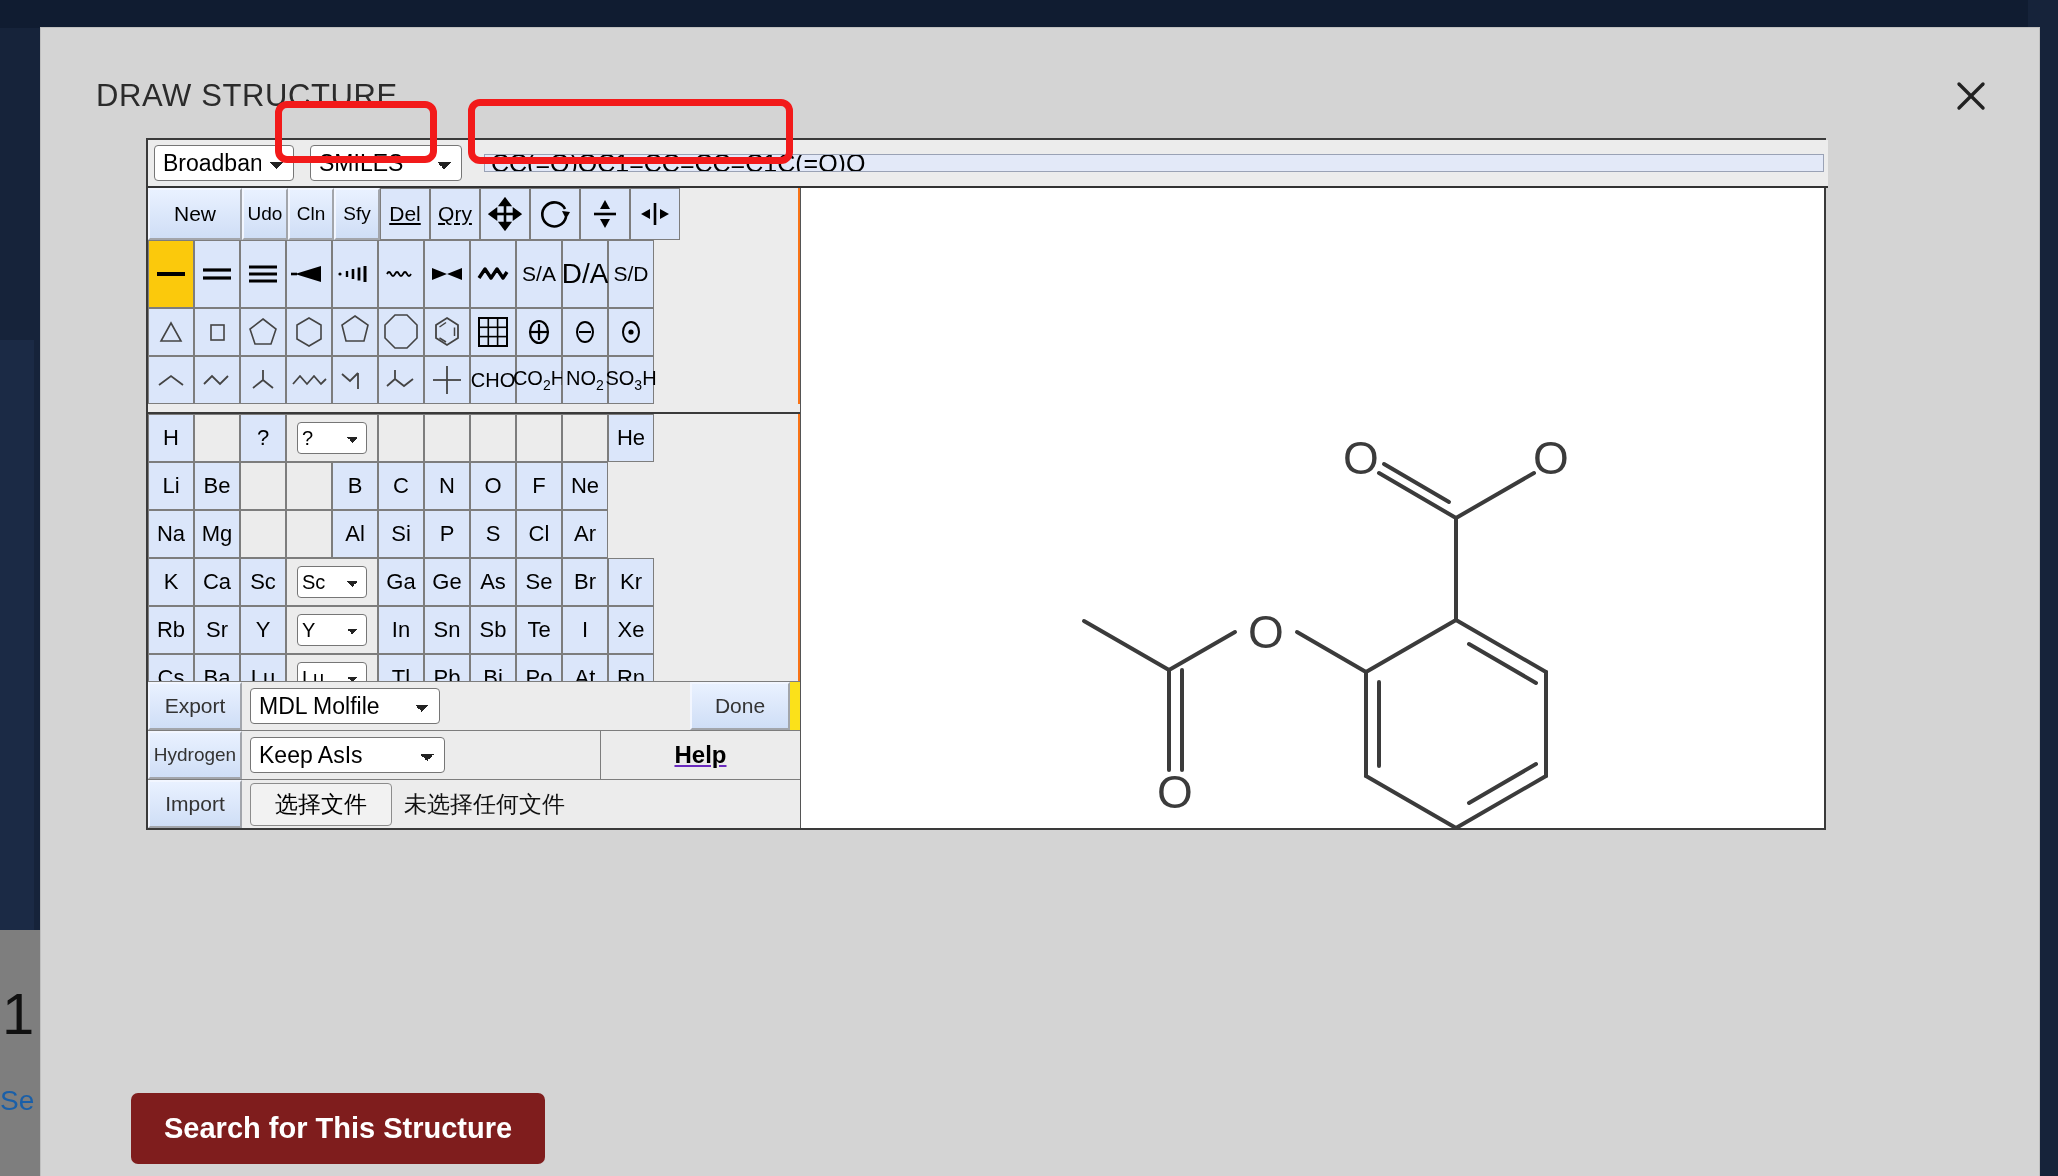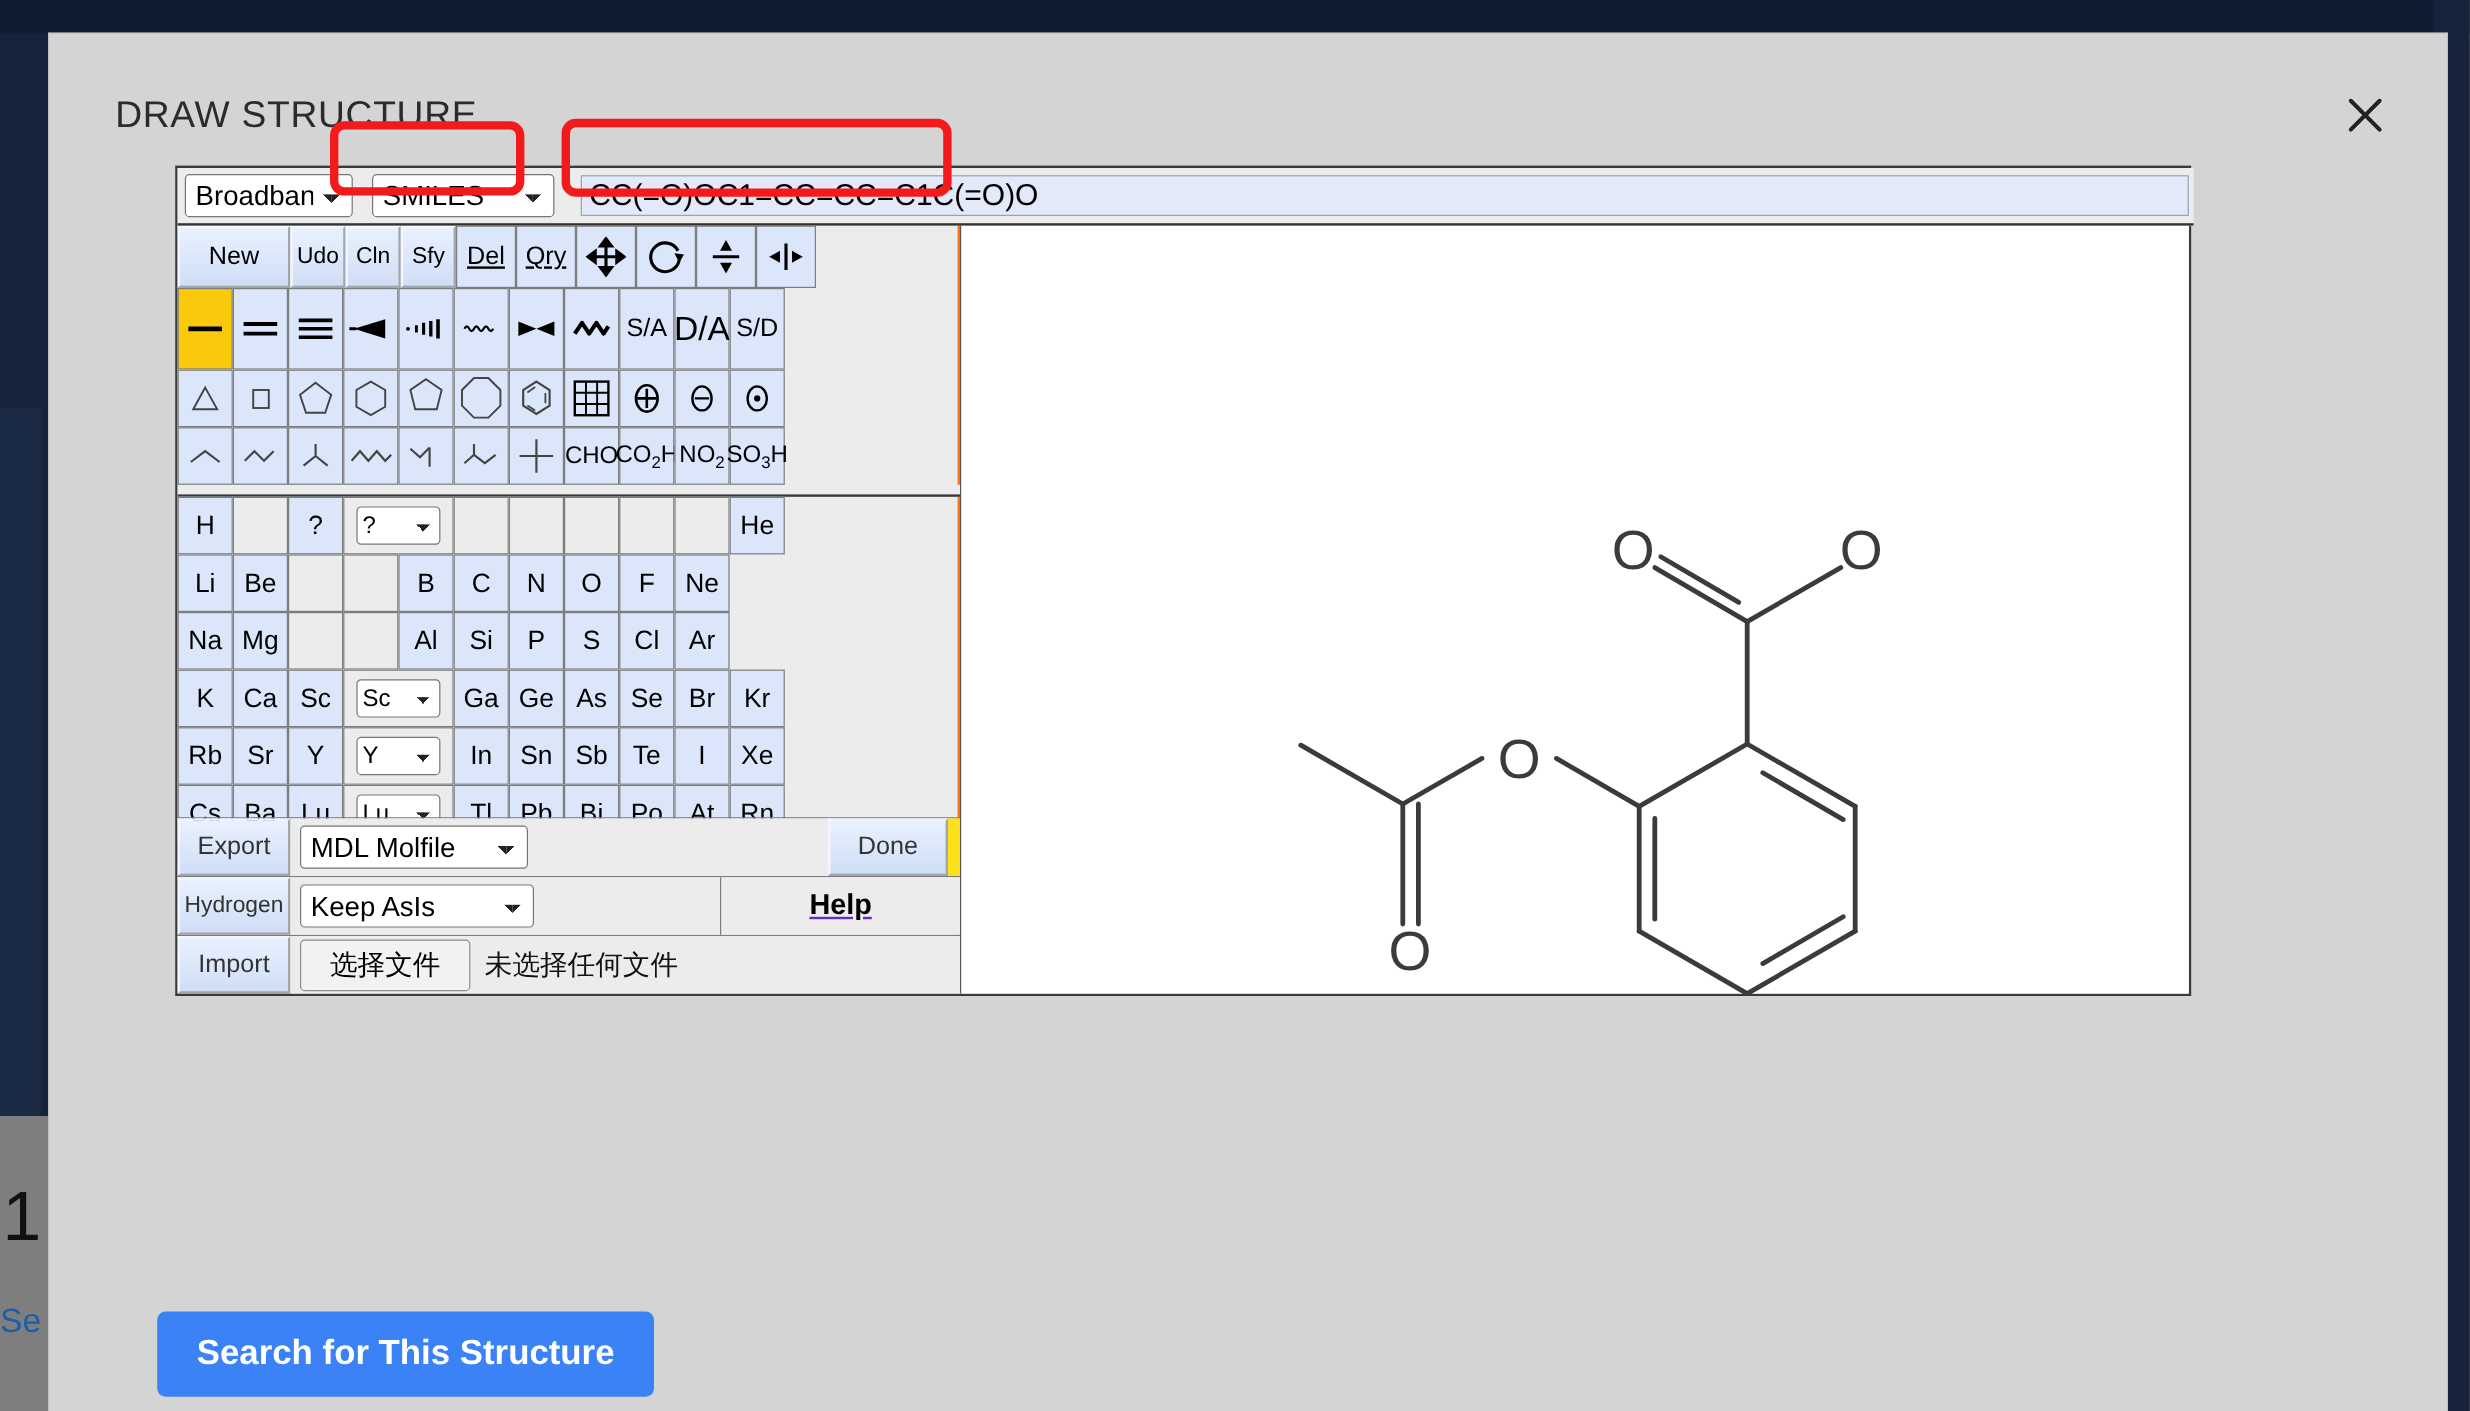--- a/index.html
+++ b/index.html
@@ -94,21 +94,21 @@
       calc(100% - 17px) 16px,
       calc(100% - 10px) 16px;
     background-size:7px 7px, 7px 7px;
     background-repeat:no-repeat;
     padding-right:32px;
     cursor:pointer;
   }
   .sel-broadband { width:140px; margin-left:6px; }
   .sel-format { width:152px; margin-left:16px; }
   .smiles-field {
-    flex:1; height:34px; margin-left:22px; margin-right:4px;
+    flex:1; height:18px; margin-left:22px; margin-right:4px;
     background:#e3e9f8;
     border:1px solid #9aa2b5;
     font-size:25px; color:#000;
     padding:0 6px; line-height:32px;
     font-family:"Liberation Sans", sans-serif;
     outline:none;
   }
 
   
   .grid-wrap { position:absolute; left:0; top:48px; width:652px; }
@@ -194,21 +194,21 @@
   .file-btn {
     background:#f2f2f2; border:1px solid #8c8c8c; border-radius:4px;
     font-size:23px; padding:5px 24px; color:#000; cursor:pointer;
     font-family:"Liberation Sans", sans-serif;
   }
   .file-status { font-size:23px; color:#111; margin-left:12px; }
 
   
   .search-btn {
     position:absolute; left:90px; top:1065px;
-    background:#3b82f6; color:#fff;
+    background:#7f1d1d; color:#fff;
     font-size:29px; font-weight:bold;
     border:none; border-radius:7px;
     padding:19px 33px; cursor:pointer;
     font-family:"Liberation Sans", sans-serif;
   }
 
   
   .annot {
     position:absolute; border:7px solid #f21a1a; border-radius:12px;
     pointer-events:none; z-index:20;

